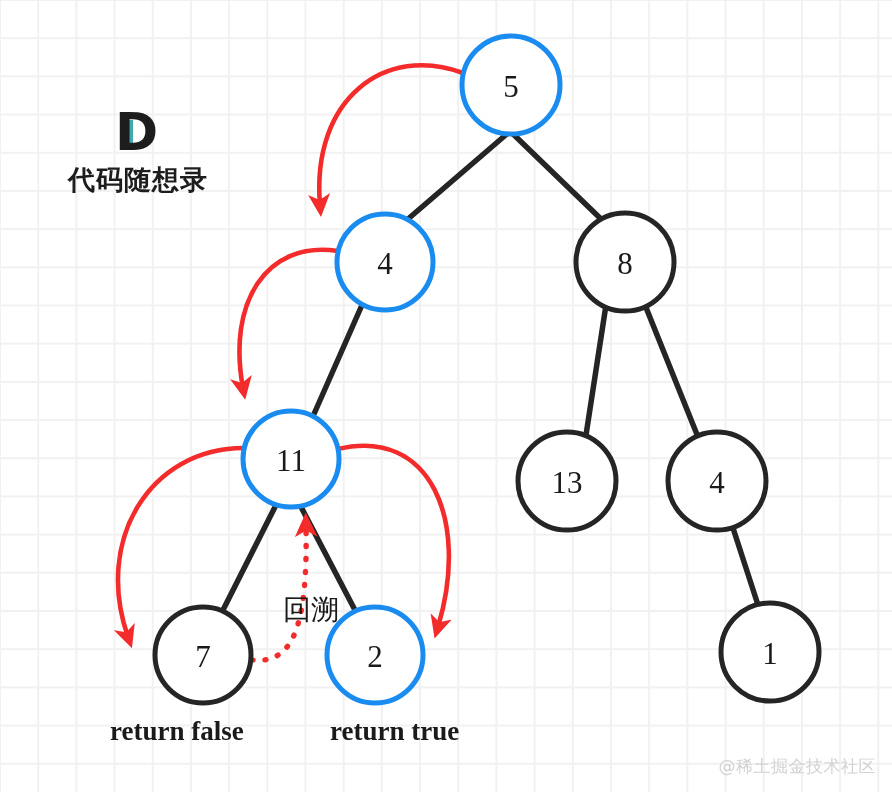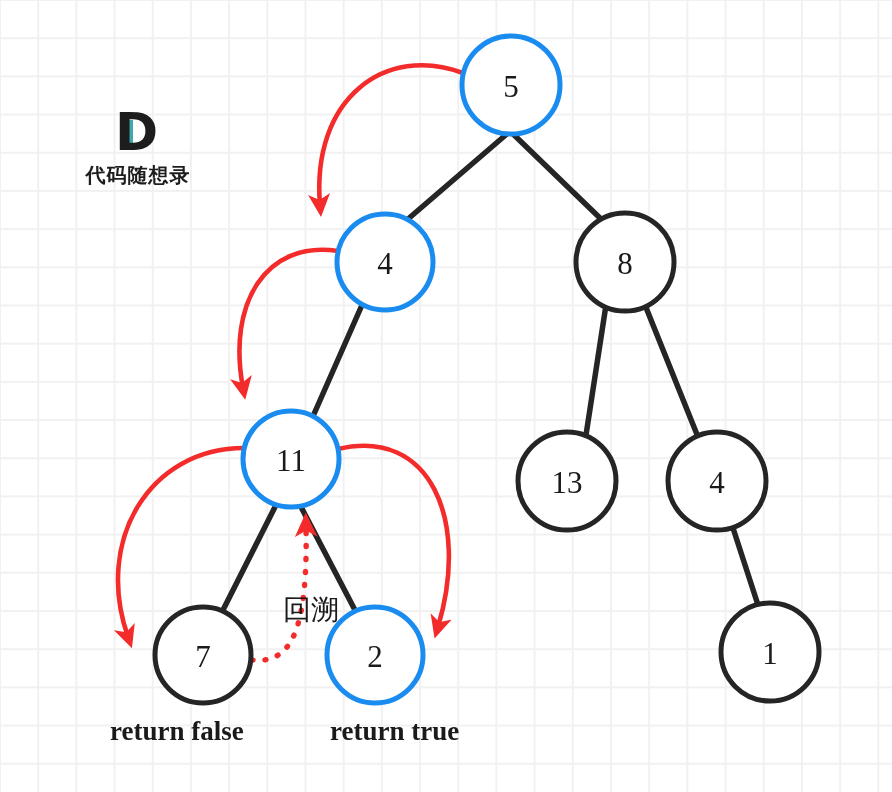--- a/index.html
+++ b/index.html
@@ -107,21 +107,21 @@
     position: absolute;
     left: 7px;
     top: 8px;
     width: 11px;
     height: 28px;
     background: #3fa9b0;
   }
   #logo-text {
     font-family: "DejaVu Sans", sans-serif;
     font-weight: bold;
-    font-size: 20px;
+    font-size: 27px;
     letter-spacing: 1px;
     color: #1d1d1d;
   }
   #watermark {
     position: absolute;
     right: 16px;
     bottom: 14px;
     font-family: "DejaVu Sans", sans-serif;
     font-size: 17px;
     color: #d2d2d2;
@@ -210,14 +210,15 @@
   <div class="return-label" style="left:110px; top:716px;">return false</div>
 
   <div id="logo-block">
     <div id="logo-mark">
       <div id="logo-bar"></div>
       <div id="logo-d">D</div>
     </div>
     <div id="logo-text">代码随想录</div>
   </div>
 
+  <div id="watermark">@稀土掘金技术社区</div>
 
 </div>
 
 </body></html>

